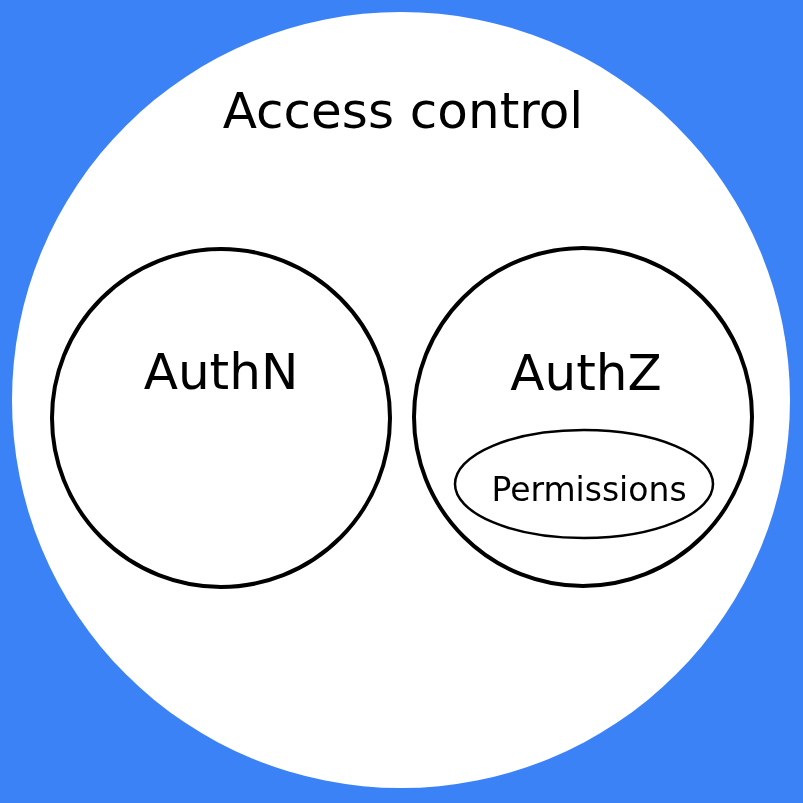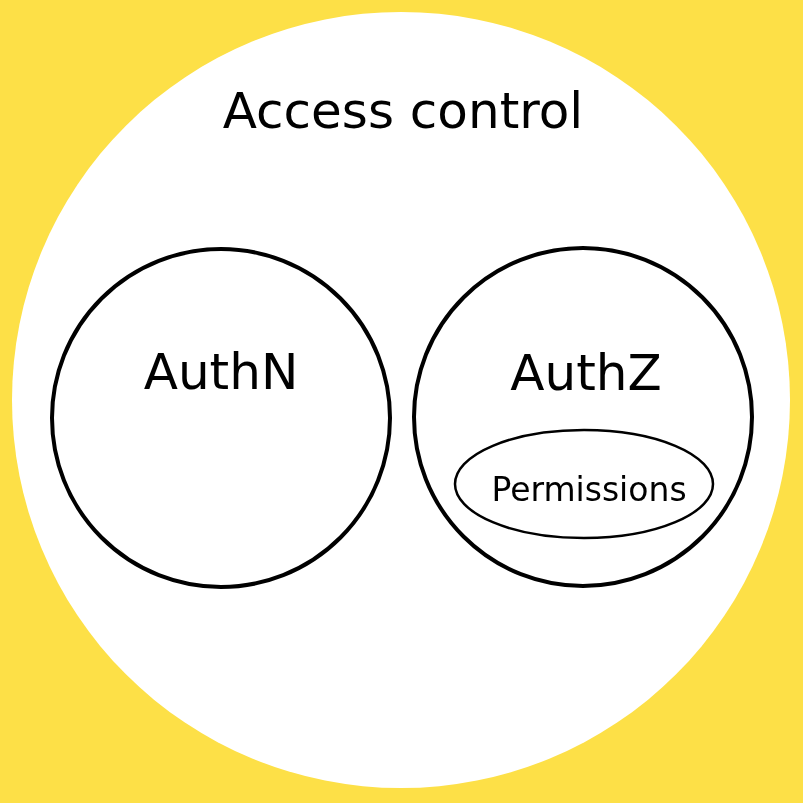--- a/index.html
+++ b/index.html
@@ -7,21 +7,21 @@
     padding: 0;
     width: 803px;
     height: 803px;
     background: #000000;
     overflow: hidden;
   }
   .stage {
     position: relative;
     width: 803px;
     height: 803px;
-    background: #fde047;
+    background: #3b82f6;
   }
   svg {
     display: block;
     font-family: "DejaVu Sans", "Liberation Sans", sans-serif;
   }
   .outer-set {
     fill: #ffffff;
     stroke: none;
   }
   .inner-set {

